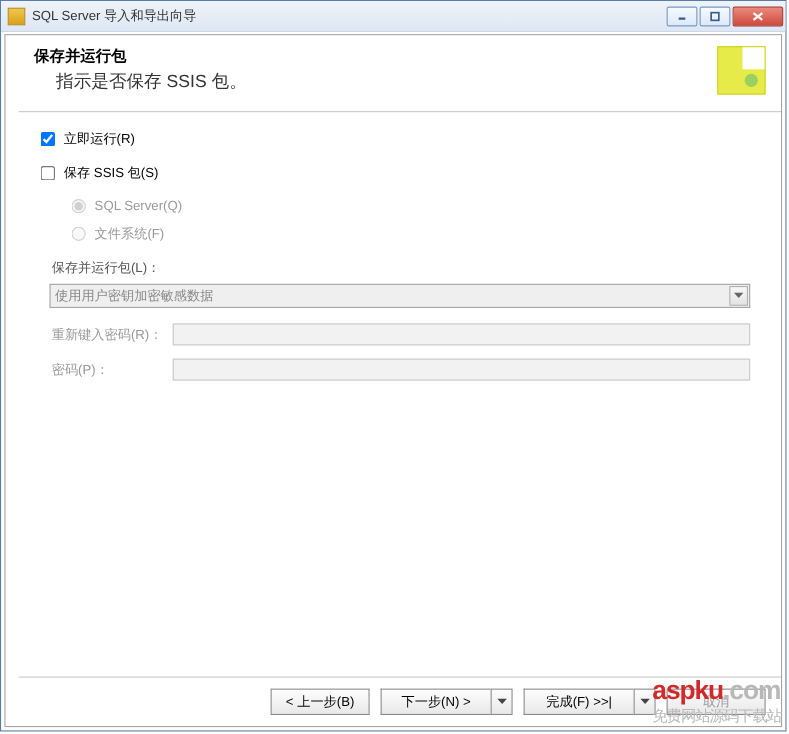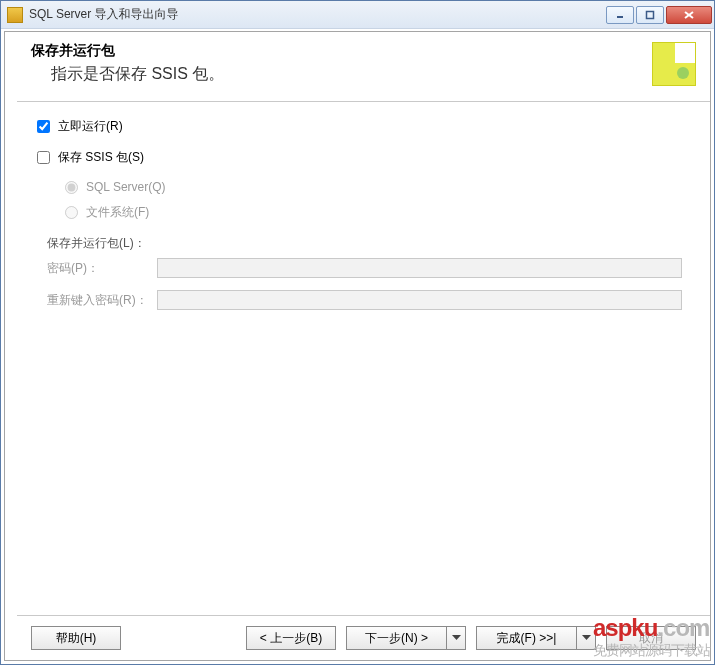--- a/index.html
+++ b/index.html
@@ -220,35 +220,42 @@
           <input type="radio" name="savetgt" checked="" disabled="" style="">
           <span>SQL Server(Q)</span>
         </label>
         <label class="radio-row disabled">
           <input type="radio" name="savetgt" disabled="" style="">
           <span>文件系统(F)</span>
         </label>
       </div>
 
       <div class="field-label">保存并运行包(L)：</div>
-
+      <div class="dropdown-wrap">
+        <div class="dropdown">
+          <span>使用用户密钥加密敏感数据</span>
+          <div class="dropdown-btn">
+            <svg width="9" height="6">
+                <polygon points="0,0 9,0 4.5,5" fill="#666"></polygon>
+              </svg>
+          </div>
+        </div>
+      </div>
+
+      <div class="pw-row">
+        <div class="pw-label disabled">重新键入密码(R)：</div>
+        <input class="pw-input" type="password" disabled="" style="">
+      </div>
       <div class="pw-row">
         <div class="pw-label disabled">密码(P)：</div>
         <input class="pw-input" type="password" disabled="" style="">
       </div>
-      <div class="pw-row">
-        <div class="pw-label disabled">重新键入密码(R)：</div>
-        <input class="pw-input" type="password" disabled="" style="">
-      </div>
     </div>
 
     <div class="button-bar">
-      <div class="btn">
-        <span>帮助(H)</span>
-      </div>
       <div class="spacer"></div>
       <div class="btn">
         <span>&lt; 上一步(B)</span>
       </div>
       <div class="btn-split">
         <div class="btn group-left">
           <span>下一步(N) &gt;</span>
         </div>
         <div class="btn group-right">
           <svg width="9" height="6">

